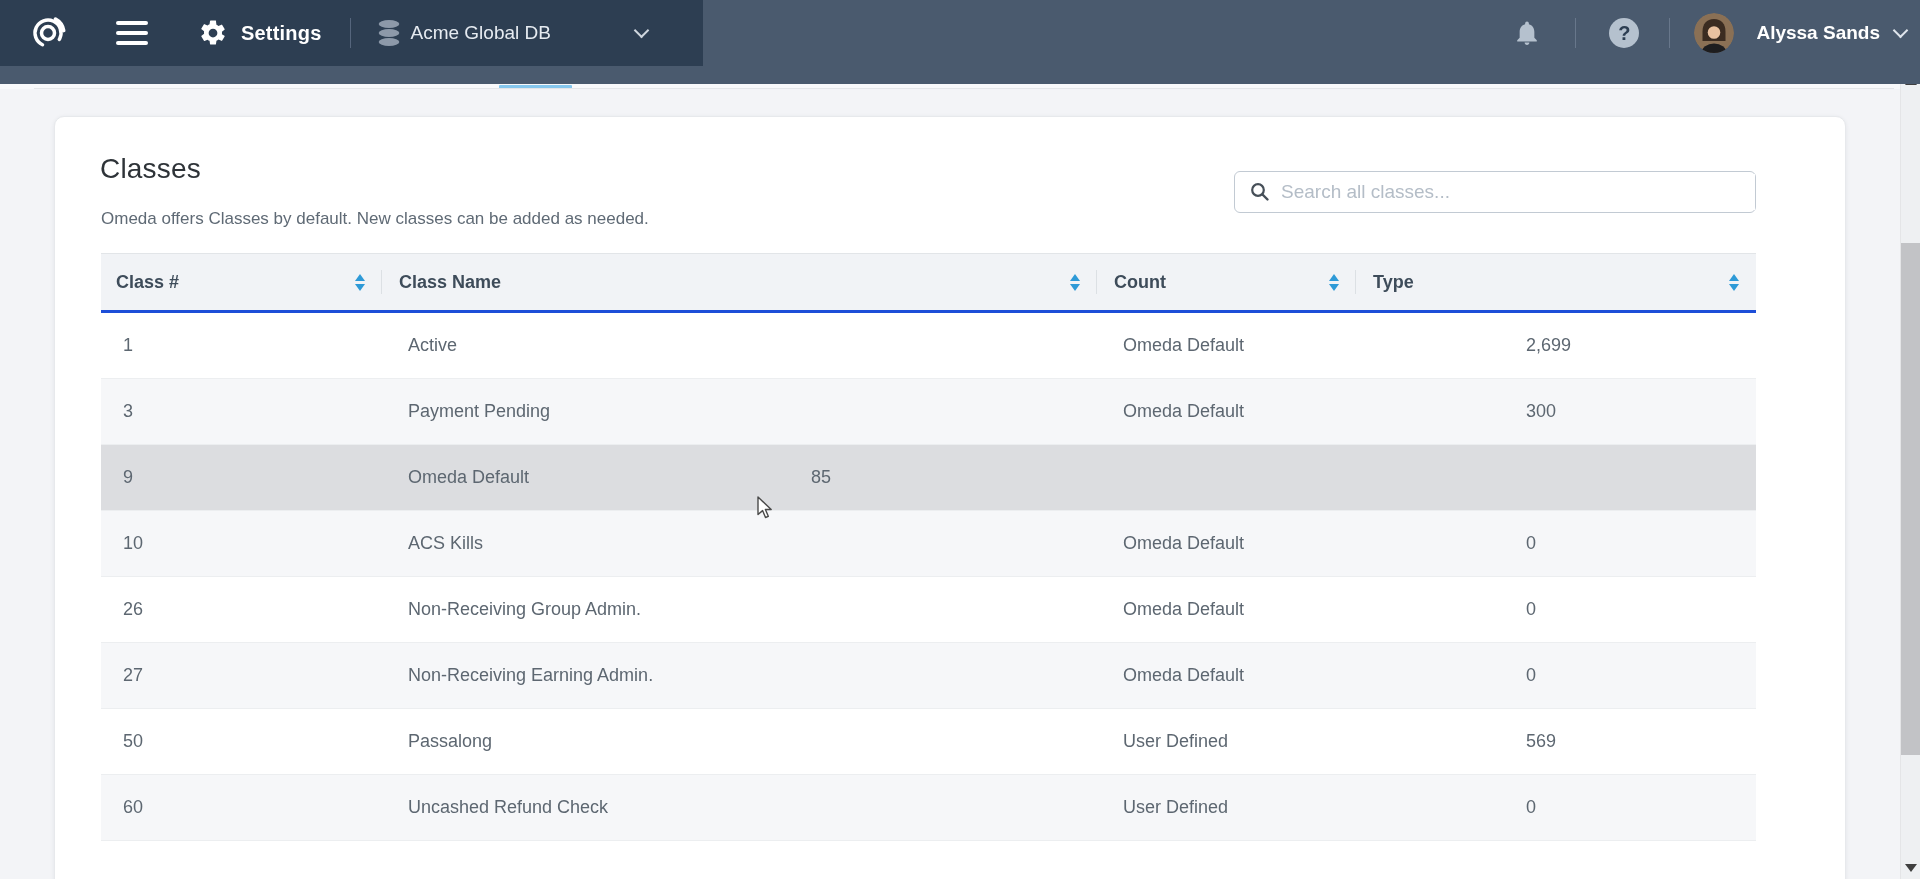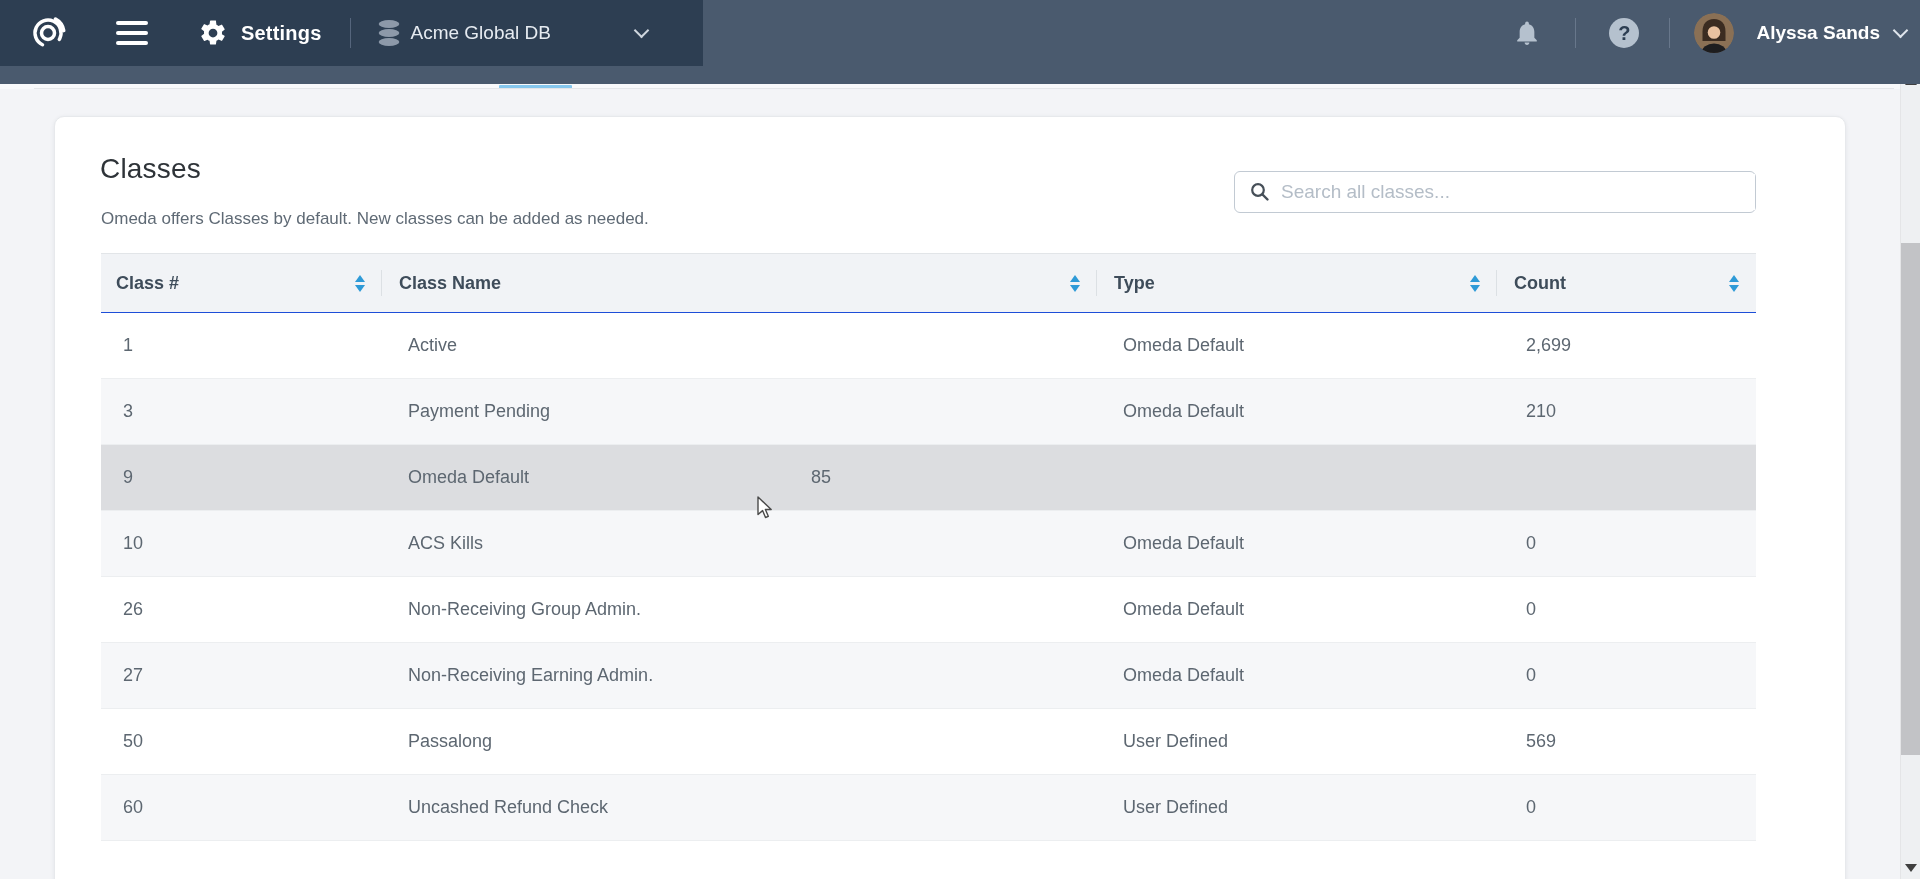--- a/index.html
+++ b/index.html
@@ -85,21 +85,21 @@
   .searchbox input{
     border:none; outline:none; flex:1; margin-left:10px; height:36px;
     font-family:"Liberation Sans", sans-serif; font-size:19px; color:#414b55;
   }
   .searchbox input::placeholder{ color:#b4bdc7; }
 
   
   .table{ position:absolute; left:46px; top:136px; width:1655px; }
   .thead{
     display:flex; height:60px; background:#f1f3f6;
-    border-top:1px solid #e2e5e8; border-bottom:1px solid #1d4ed8;
+    border-top:1px solid #e2e5e8; border-bottom:3px solid #1d4ed8;
   }
   .th{
     position:relative; display:flex; align-items:center; justify-content:space-between;
     cursor:pointer;
   }
   .th .lbl{ font-size:18px; font-weight:700; color:#3e4c5a; }
   .th:not(:last-child)::after{
     content:""; position:absolute; right:0; top:16px; bottom:16px; width:1px; background:#dcе0e4;
     background:#dce0e4;
   }
@@ -176,48 +176,48 @@
               <span class="down"></span>
             </span>
         </div>
         <div class="th c1">
           <span class="lbl">Class Name</span>
           <span class="sort">
               <span class="up"></span>
               <span class="down"></span>
             </span>
         </div>
+        <div class="th c3">
+          <span class="lbl">Count</span>
+          <span class="sort">
+              <span class="up"></span>
+              <span class="down"></span>
+            </span>
+        </div>
         <div class="th c2">
           <span class="lbl">Type</span>
           <span class="sort">
               <span class="up"></span>
               <span class="down"></span>
             </span>
         </div>
-        <div class="th c3">
-          <span class="lbl">Count</span>
-          <span class="sort">
-              <span class="up"></span>
-              <span class="down"></span>
-            </span>
-        </div>
       </div>
 
       <div class="tbody">
         <div class="trow">
           <span class="td b0">1</span>
           <span class="td b1">Active</span>
           <span class="td b2">Omeda Default</span>
           <span class="td b3">2,699</span>
         </div>
         <div class="trow">
           <span class="td b0">3</span>
           <span class="td b1">Payment Pending</span>
           <span class="td b2">Omeda Default</span>
-          <span class="td b3">210</span>
+          <span class="td b3">300</span>
         </div>
         <div class="trow row-hovered">
           <span class="td b0">9</span>
           <span class="td b2">Omeda Default</span>
           <span class="td b3">85</span>
         </div>
         <div class="trow">
           <span class="td b0">10</span>
           <span class="td b1">ACS Kills</span>
           <span class="td b2">Omeda Default</span>

